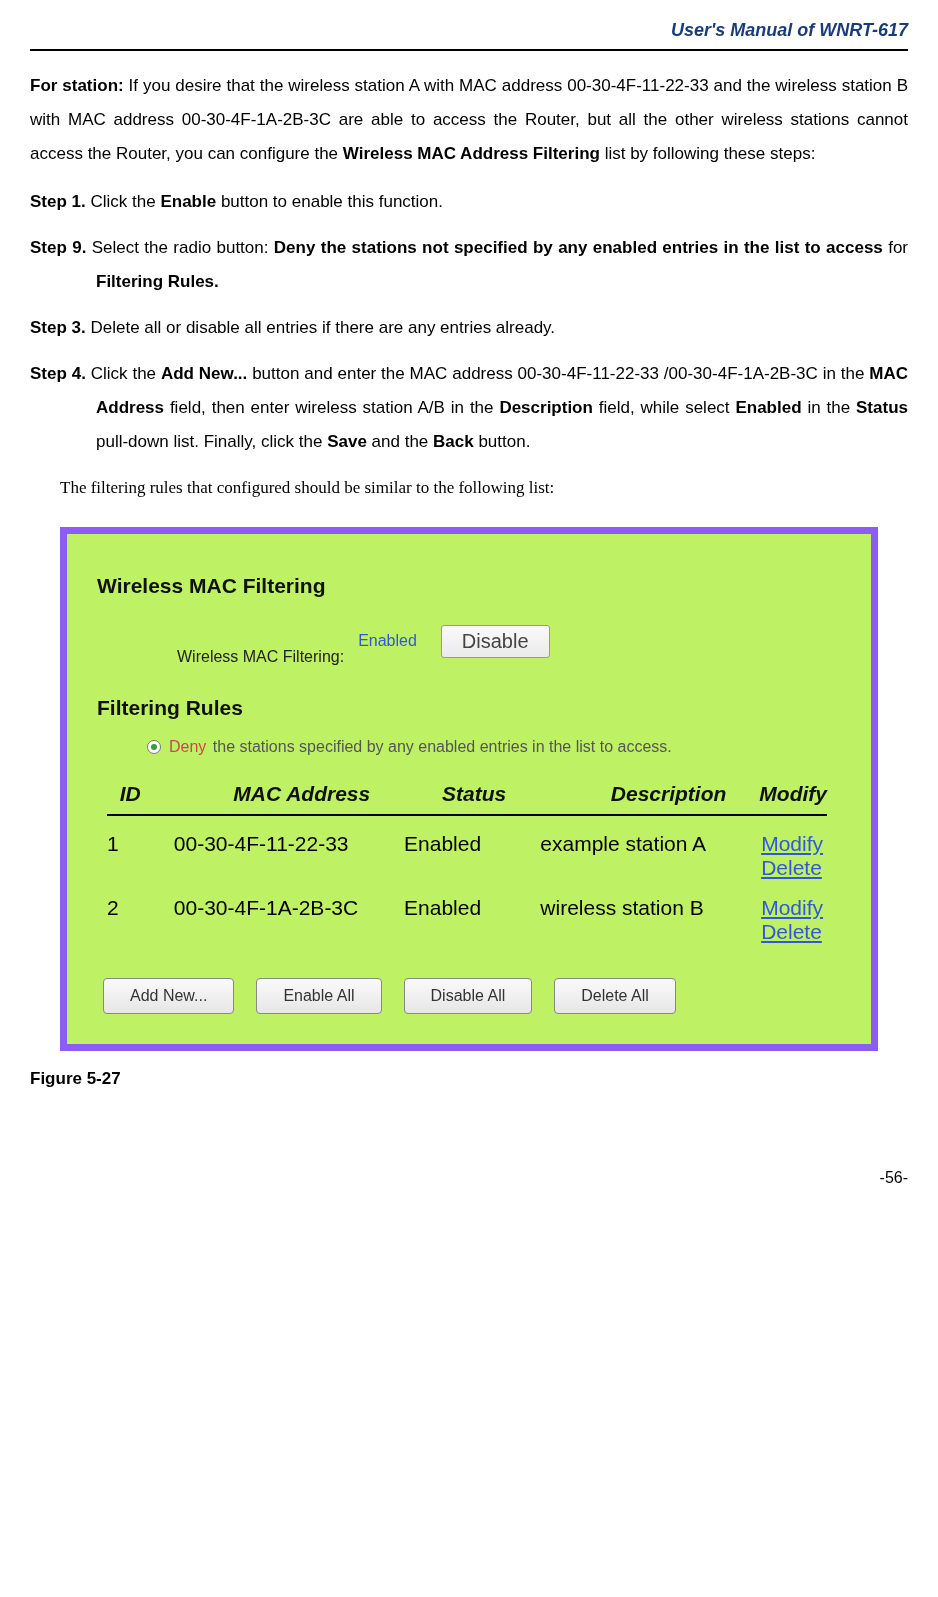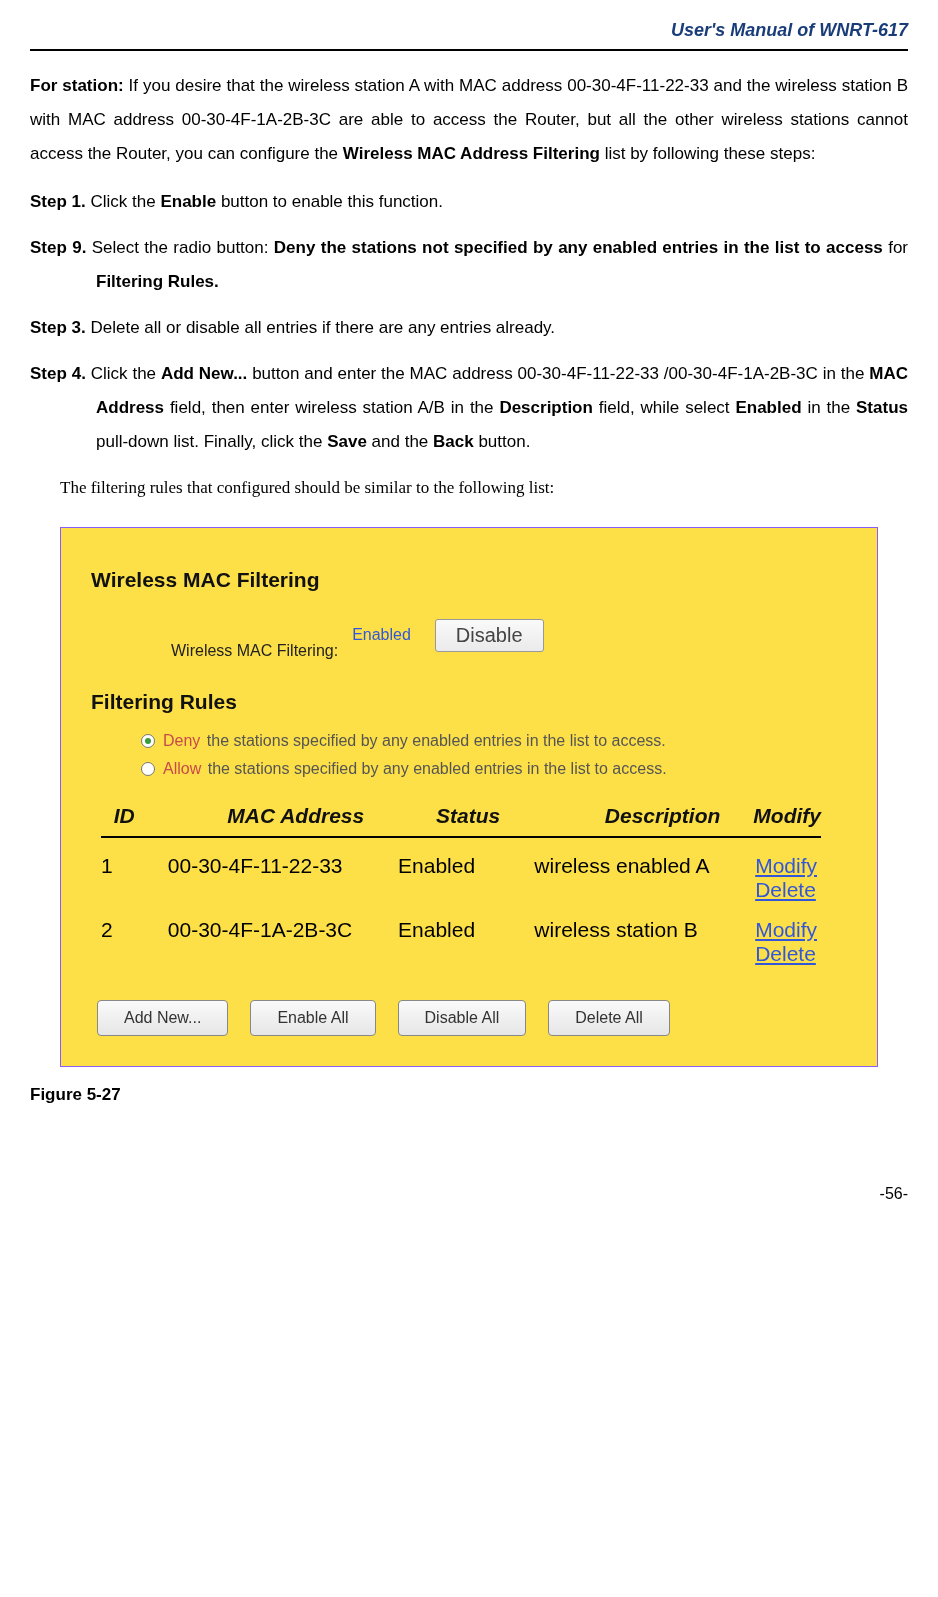--- a/index.html
+++ b/index.html
@@ -45,24 +45,24 @@
     .indented-note {
       font-size: 17px;
       line-height: 2.0;
       margin-left: 30px;
       margin-top: 10px;
       margin-bottom: 22px;
       font-family: Liberation Serif, serif;
     }
     b { font-weight: bold; }
     .figure-box {
-      border: 1px solid #8b5cf6;
+      border: 7px solid #8b5cf6;
       margin: 6px 30px 10px 30px;
       padding: 30px 5px 30px 20px;
-      background: #fde047;
+      background: #bef264;
     }
     .section-title {
       font-weight: bold;
       font-size: 21px;
       color: #111;
       margin: 10px 0 18px 10px;
     }
     .status-row {
       margin-left: 90px;
       font-size: 16px;
@@ -211,39 +211,35 @@
       <span class="status-enabled">Enabled</span>
       <span class="ui-button">Disable</span>
     </div>
 
     <div class="section-title">Filtering Rules</div>
     <div class="rules-list">
       <div class="rule-row">
         <span class="radio selected"></span>
         <span><span class="rule-keyword">Deny</span><span class="rule-text"> the stations specified by any enabled entries in the list to access.</span></span>
       </div>
-      <div class="rule-row">
-        <span class="radio"></span>
-        <span><span class="rule-keyword">Allow</span><span class="rule-text"> the stations specified by any enabled entries in the list to access.</span></span>
-      </div>
     </div>
 
     <div class="mac-table">
       <div class="mac-table-row header">
         <span class="col-id">ID</span>
         <span class="col-mac">MAC Address</span>
         <span class="col-status">Status</span>
         <span class="col-desc">Description</span>
         <span class="col-modify">Modify</span>
       </div>
       <div class="mac-table-row">
         <span class="col-id">1</span>
         <span class="col-mac">00-30-4F-11-22-33</span>
         <span class="col-status">Enabled</span>
-        <span class="col-desc">wireless enabled A</span>
+        <span class="col-desc">example station A</span>
         <span class="col-modify">
           <span class="link-action">Modify</span>
           <span class="link-action">Delete</span>
         </span>
       </div>
       <div class="mac-table-row">
         <span class="col-id">2</span>
         <span class="col-mac">00-30-4F-1A-2B-3C</span>
         <span class="col-status">Enabled</span>
         <span class="col-desc">wireless station B</span>

